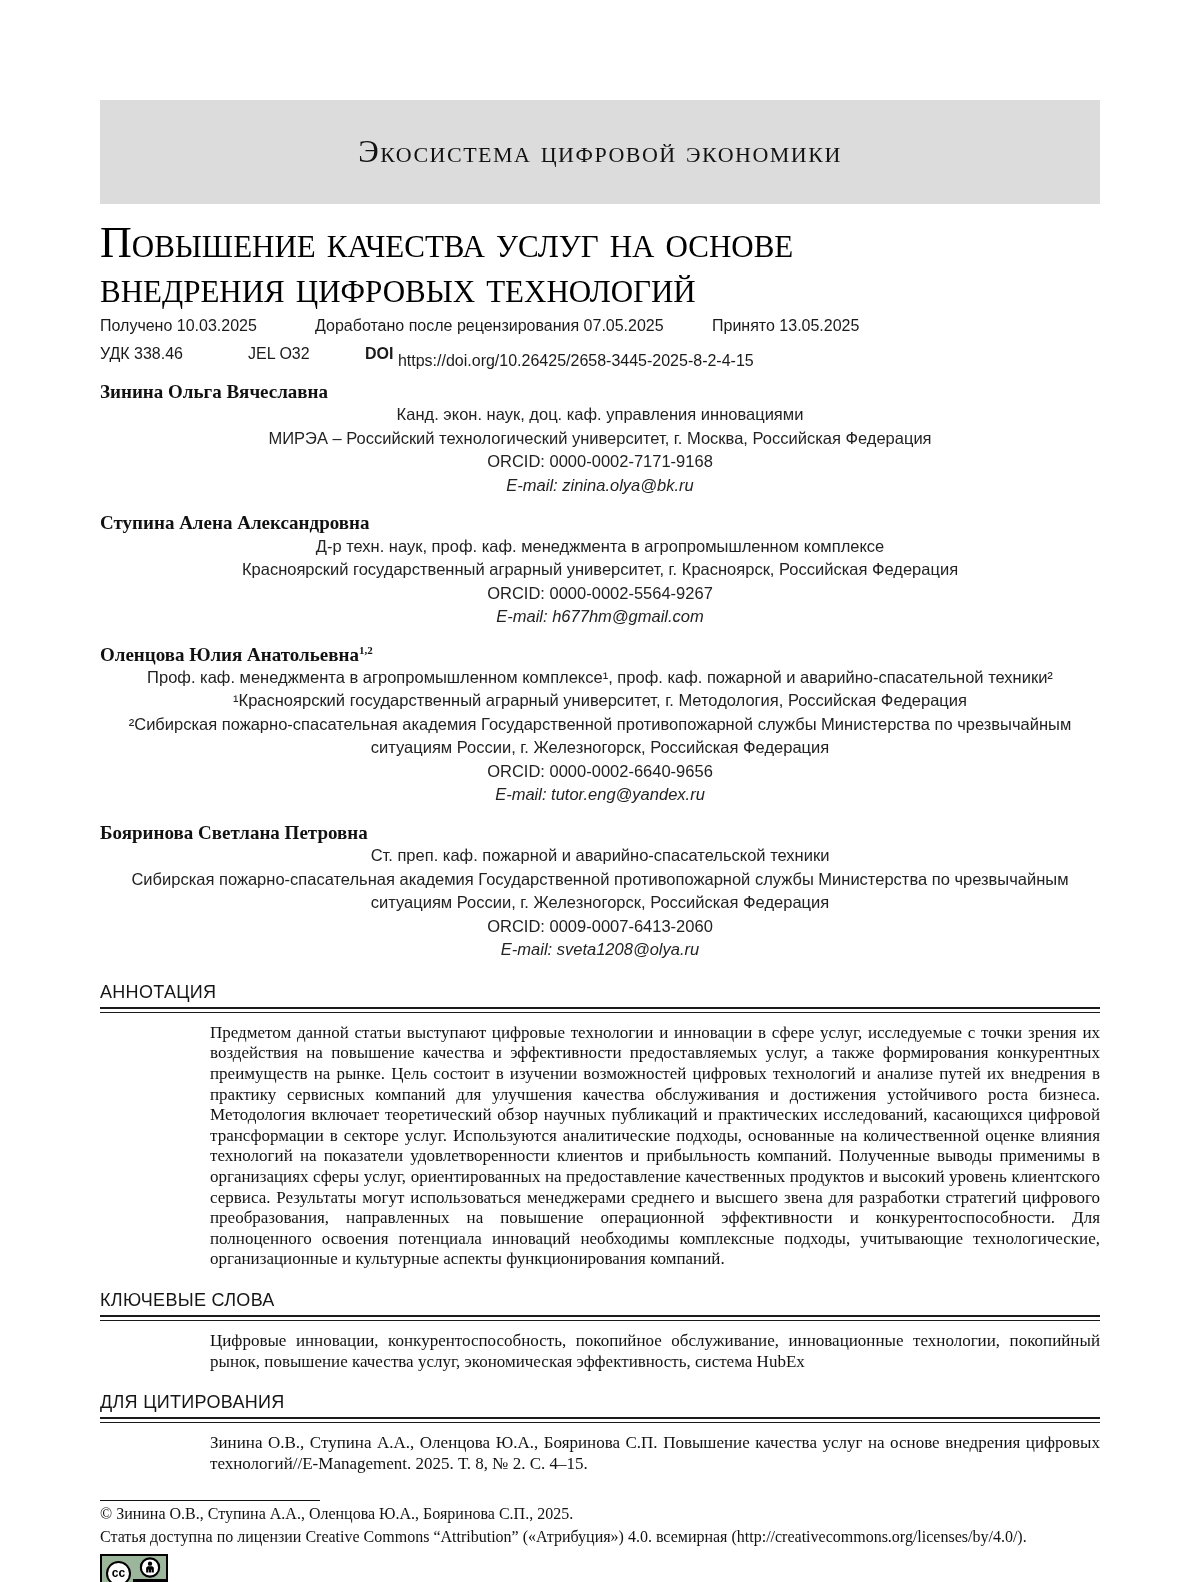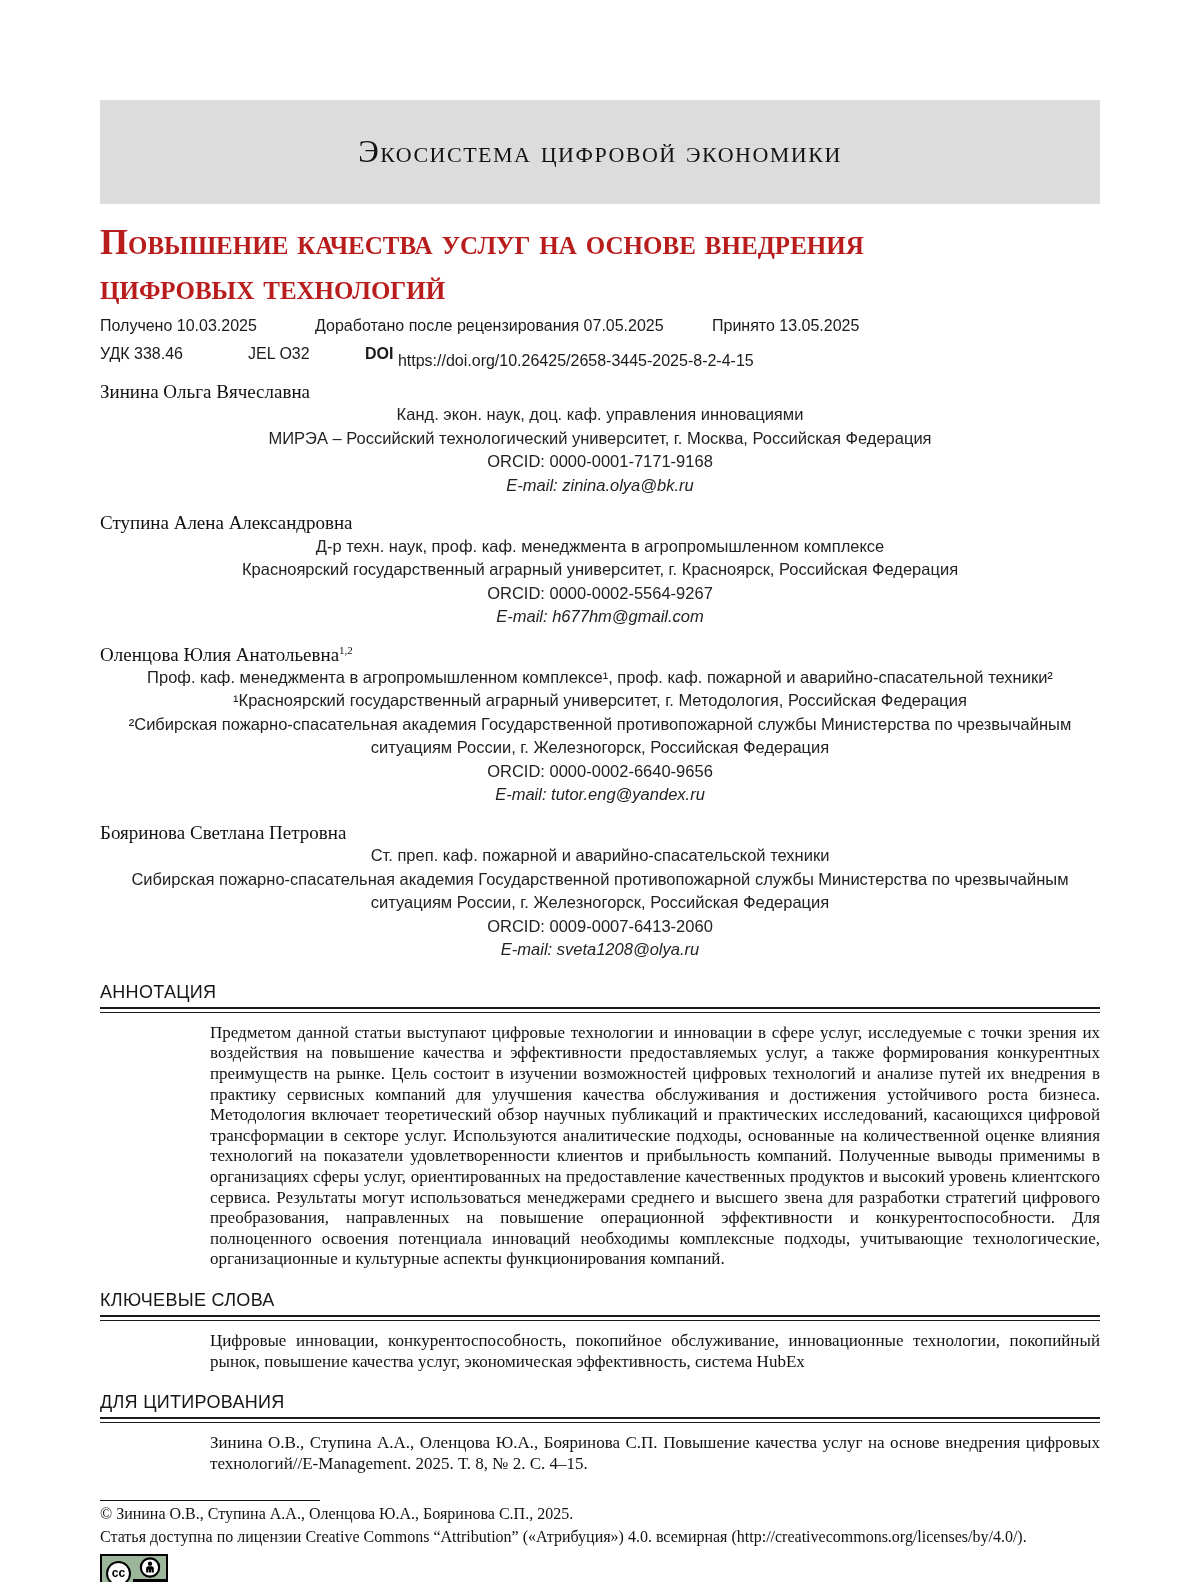--- a/index.html
+++ b/index.html
@@ -5,32 +5,32 @@
   html,body{margin:0;padding:0;background:#ffffff;}
   .page{
     position:relative;width:1200px;height:1582px;overflow:hidden;
     background:#fff;color:#1a1a1a;box-sizing:border-box;padding:0 100px;
     font-family:"Liberation Serif",serif;
   }
   
   .banner{margin-top:100px;height:104px;background:#dcdcdc;display:flex;align-items:center;justify-content:center;}
   .banner-text{font-variant:small-caps;font-size:31px;letter-spacing:1.5px;color:#121212;}
   
-  .title{margin:16px 0 0;max-width:880px;font-weight:700;font-variant:small-caps;
-         font-size:36px;line-height:45px;color:#b91c1c;}
+  .title{margin:16px 0 0;max-width:880px;font-weight:400;font-variant:small-caps;
+         font-size:44px;line-height:45px;color:#000000;}
   
   .meta{position:relative;height:28px;font-family:"Liberation Sans",sans-serif;font-size:16px;color:#1a1a1a;}
   .meta span{position:absolute;top:7px;white-space:nowrap;}
   .pos-a{left:0;} .pos-b{left:215px;} .pos-c{left:612px;}
   .pos-d{left:0;} .pos-e{left:148px;} .pos-f{left:265px;}
   .bold{font-weight:700;}
   
   .authors{margin-top:2px;}
   .author{margin-top:0;}
-  .author-name{font-size:19px;font-weight:400;line-height:23px;margin-top:10px;color:#111;}
+  .author-name{font-size:19px;font-weight:700;line-height:23px;margin-top:10px;color:#111;}
   .author-name sup{font-size:11px;}
   .author-line{font-family:"Liberation Sans",sans-serif;font-size:16.5px;line-height:23.5px;color:#222;text-align:center;}
   .email{font-style:italic;}
   
   .section-head{font-family:"Liberation Sans",sans-serif;font-size:18px;letter-spacing:.3px;
                 margin:20px 0 4px;color:#161616;}
   .rule{height:3px;border-top:2.5px solid #1a1a1a;border-bottom:1px solid #1a1a1a;}
   .indent-para{margin:10px 10px 0 110px;width:890px;text-align:justify;font-size:17px;
                line-height:20.6px;color:#111;hyphens:auto;}
   
@@ -68,21 +68,21 @@
     <span class="pos-e">JEL O32</span>
     <span class="pos-f"><b class="bold">DOI</b>&nbsp;<span>https://doi.org/10.26425/2658-3445-2025-8-2-4-15</span></span>
   </div>
 
   <div class="authors">
 
     <div class="author">
       <div class="author-name"><span>Зинина Ольга Вячеславна</span><sup></sup></div>
       <div class="author-line">Канд. экон. наук, доц. каф. управления инновациями</div>
       <div class="author-line">МИРЭА – Российский технологический университет, г. Москва, Российская Федерация</div>
-      <div class="author-line">ORCID: 0000-0001-7171-9168</div>
+      <div class="author-line">ORCID: 0000-0002-7171-9168</div>
       <div class="author-line email"><span>E-mail:</span> <span>zinina.olya@bk.ru</span></div>
     </div>
 
     <div class="author">
       <div class="author-name"><span>Ступина Алена Александровна</span><sup></sup></div>
       <div class="author-line">Д-р техн. наук, проф. каф. менеджмента в агропромышленном комплексе</div>
       <div class="author-line">Красноярский государственный аграрный университет, г. Красноярск, Российская Федерация</div>
       <div class="author-line">ORCID: 0000-0002-5564-9267</div>
       <div class="author-line email"><span>E-mail:</span> <span>h677hm@gmail.com</span></div>
     </div>

